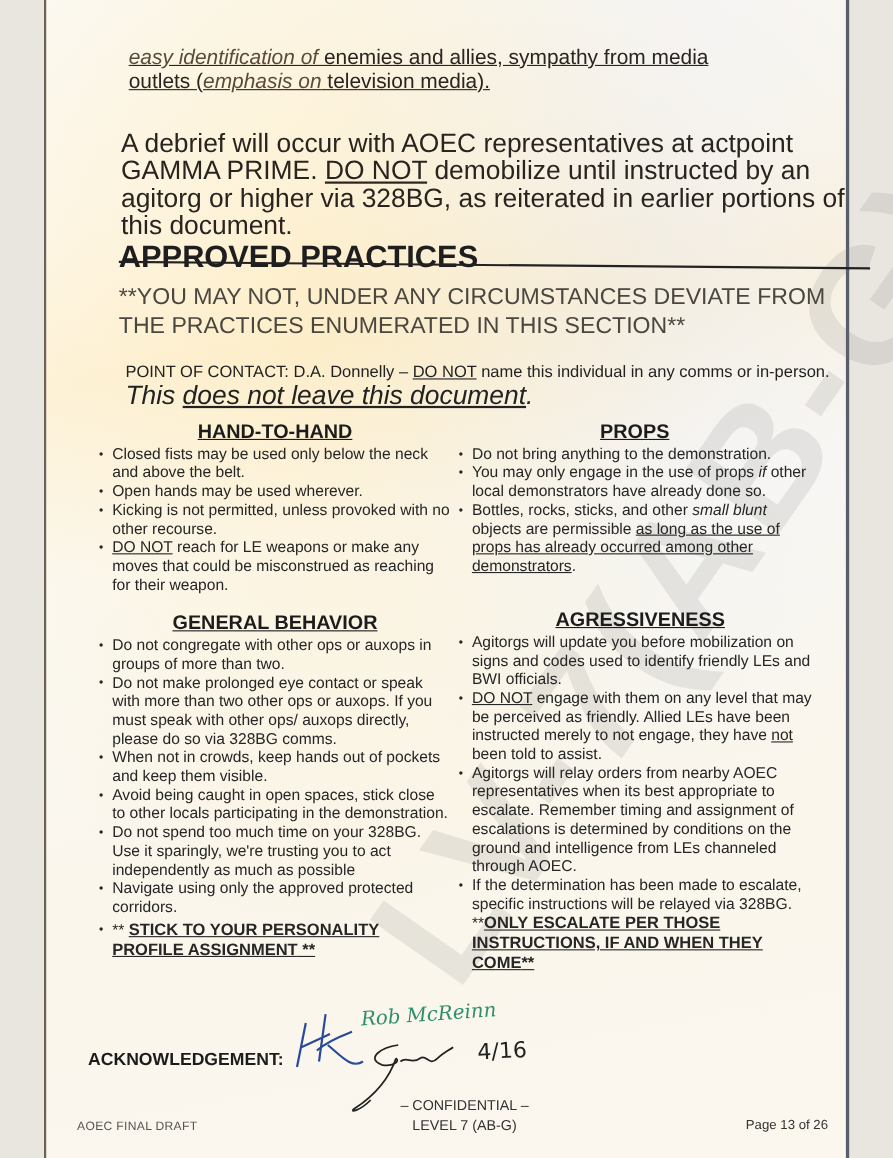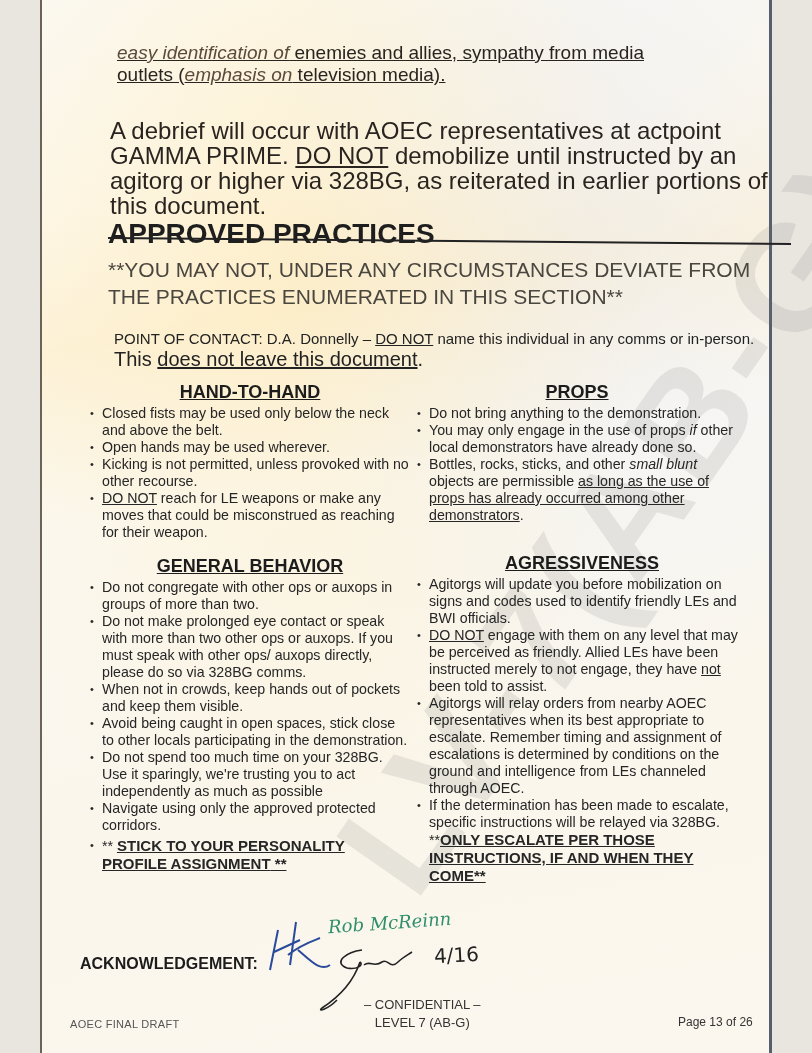--- a/index.html
+++ b/index.html
@@ -30,21 +30,21 @@
   .abs { position:absolute; }
   .intro { left:75px; top:42px; width:620px; font-size:19px; line-height:22px; color:#2a2420;text-decoration:underline; }
   .intro i { color:#5a4a3a; }
   .debrief { left:68px; top:118px; width:660px; font-size:24px; line-height:25px; color:#2a2420; }
   u { text-decoration:underline; }
   .sec-title { left:66px; top:218px; font-size:28px; font-weight:bold; color:#1e1e1e;text-align:center; }
   .sec-rule { left:66px; top:240px; width:683px; height:2px; background:#222; transform:rotate(0.5deg); }
   .warning { left:66px; top:256px; width:680px; font-size:21px; line-height:27px; color:#4a4640; }
   .poc { left:72px; top:328px; width:660px; font-size:15px; line-height:21px; color:#222; }
   .poc b { font-weight:normal; }
-  .poc .big { font-size:20px; }
+  .poc .big { font-size:24px;font-style:italic; }
   .col { position:absolute; width:320px; }
   .col h3 { margin:0 0 2px 0; text-align:center; font-size:18px; font-weight:bold; text-decoration:underline; color:#1c1c1c; }
   .col ul { margin:0; padding:0; list-style:none; }
   .col li { position:relative; padding-left:12px; font-size:14.2px; line-height:17px; color:#262626; }
   .col li::before { content:"•"; position:absolute; left:0; top:0; font-size:11px; }
   .strong-u { font-weight:bold; text-decoration:underline; font-size:15px;margin-top:47px; }
   .ack { left:78px; top:955px; font-size:16px; font-weight:bold; color:#1c1c1c; }
   .conf { left:362px; top:996px; font-size:13px; line-height:18px; text-align:center; color:#333; }
   .draft { left:68px; top:1018px; font-size:11px; color:#555; letter-spacing:0.3px; }
   .pagenum { left:676px; top:1015px; font-size:12px; color:#333; }

